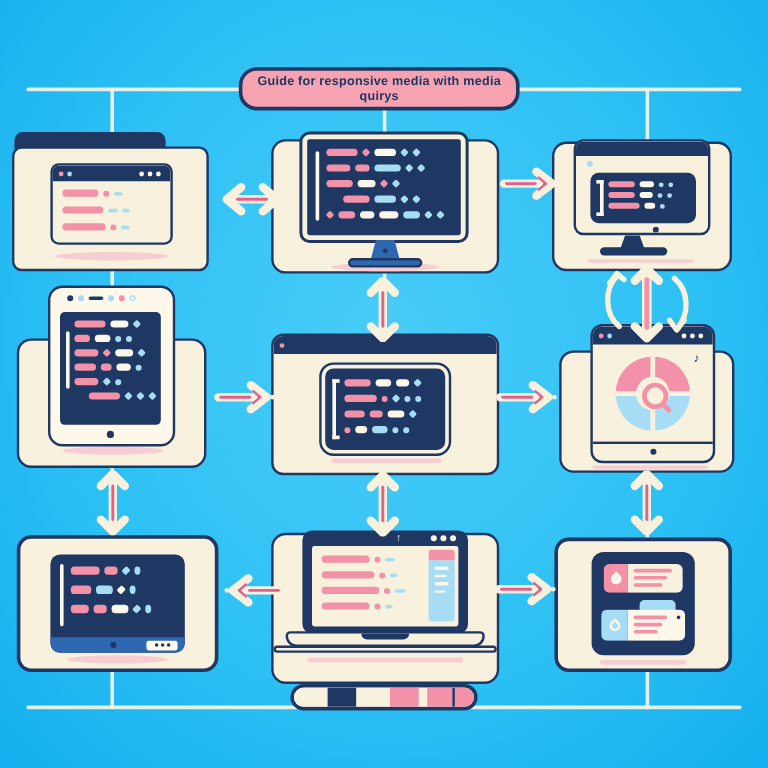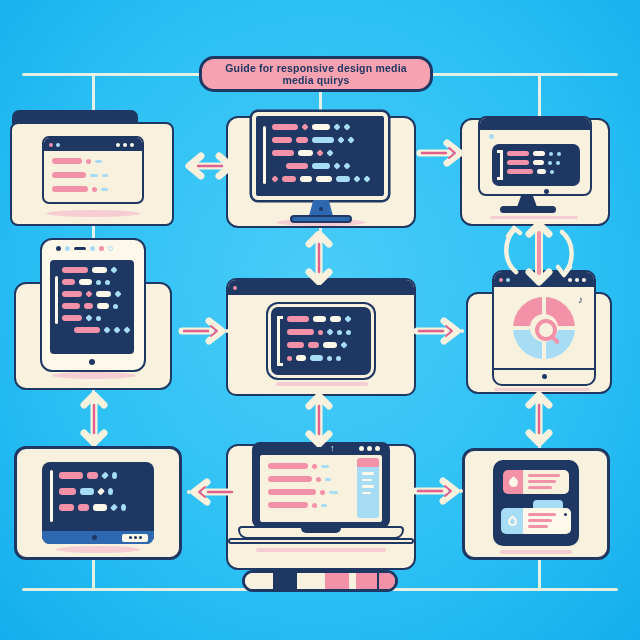--- a/index.html
+++ b/index.html
@@ -64,21 +64,21 @@
 
 <div id="canvas">
 
   <div class="cline" style="left:22px;top:73px;width:596px;height:2.5px;"></div>
   <div class="cline" style="left:22px;top:588px;width:596px;height:2.5px;"></div>
   <div class="cline" style="left:92px;top:73px;width:2.5px;height:518px;"></div>
   <div class="cline" style="left:319px;top:88px;width:2.5px;height:502px;"></div>
   <div class="cline" style="left:538px;top:73px;width:2.5px;height:518px;"></div>
 
   <div class="banner" style="left:199px;top:56px;width:234px;height:36px;">
-    <span>Guide for responsive design media media quirys</span>
+    <span>Guide for responsive media with media quirys</span>
   </div>
 
   <div class="abs" style="left:8px;top:110px;width:172px;height:122px;">
     <div class="abs navyfill" style="left:4px;top:0;width:126px;height:14px;border-radius:7px 7px 0 0;"></div>
     <div class="card" style="left:2px;top:12px;width:164px;height:104px;border-radius:8px;"></div>
     <div class="sh" style="left:38px;top:100px;width:94px;height:7px;"></div>
     <div class="abs" style="left:34px;top:26px;width:102px;height:68px;background:var(--cream);border:2.5px solid var(--navy);border-radius:7px;box-sizing:border-box;overflow:hidden;">
       <div class="tb">
         <span class="dt" style="background:var(--pink);"></span>
         <span class="dt" style="background:var(--blue);"></span>

